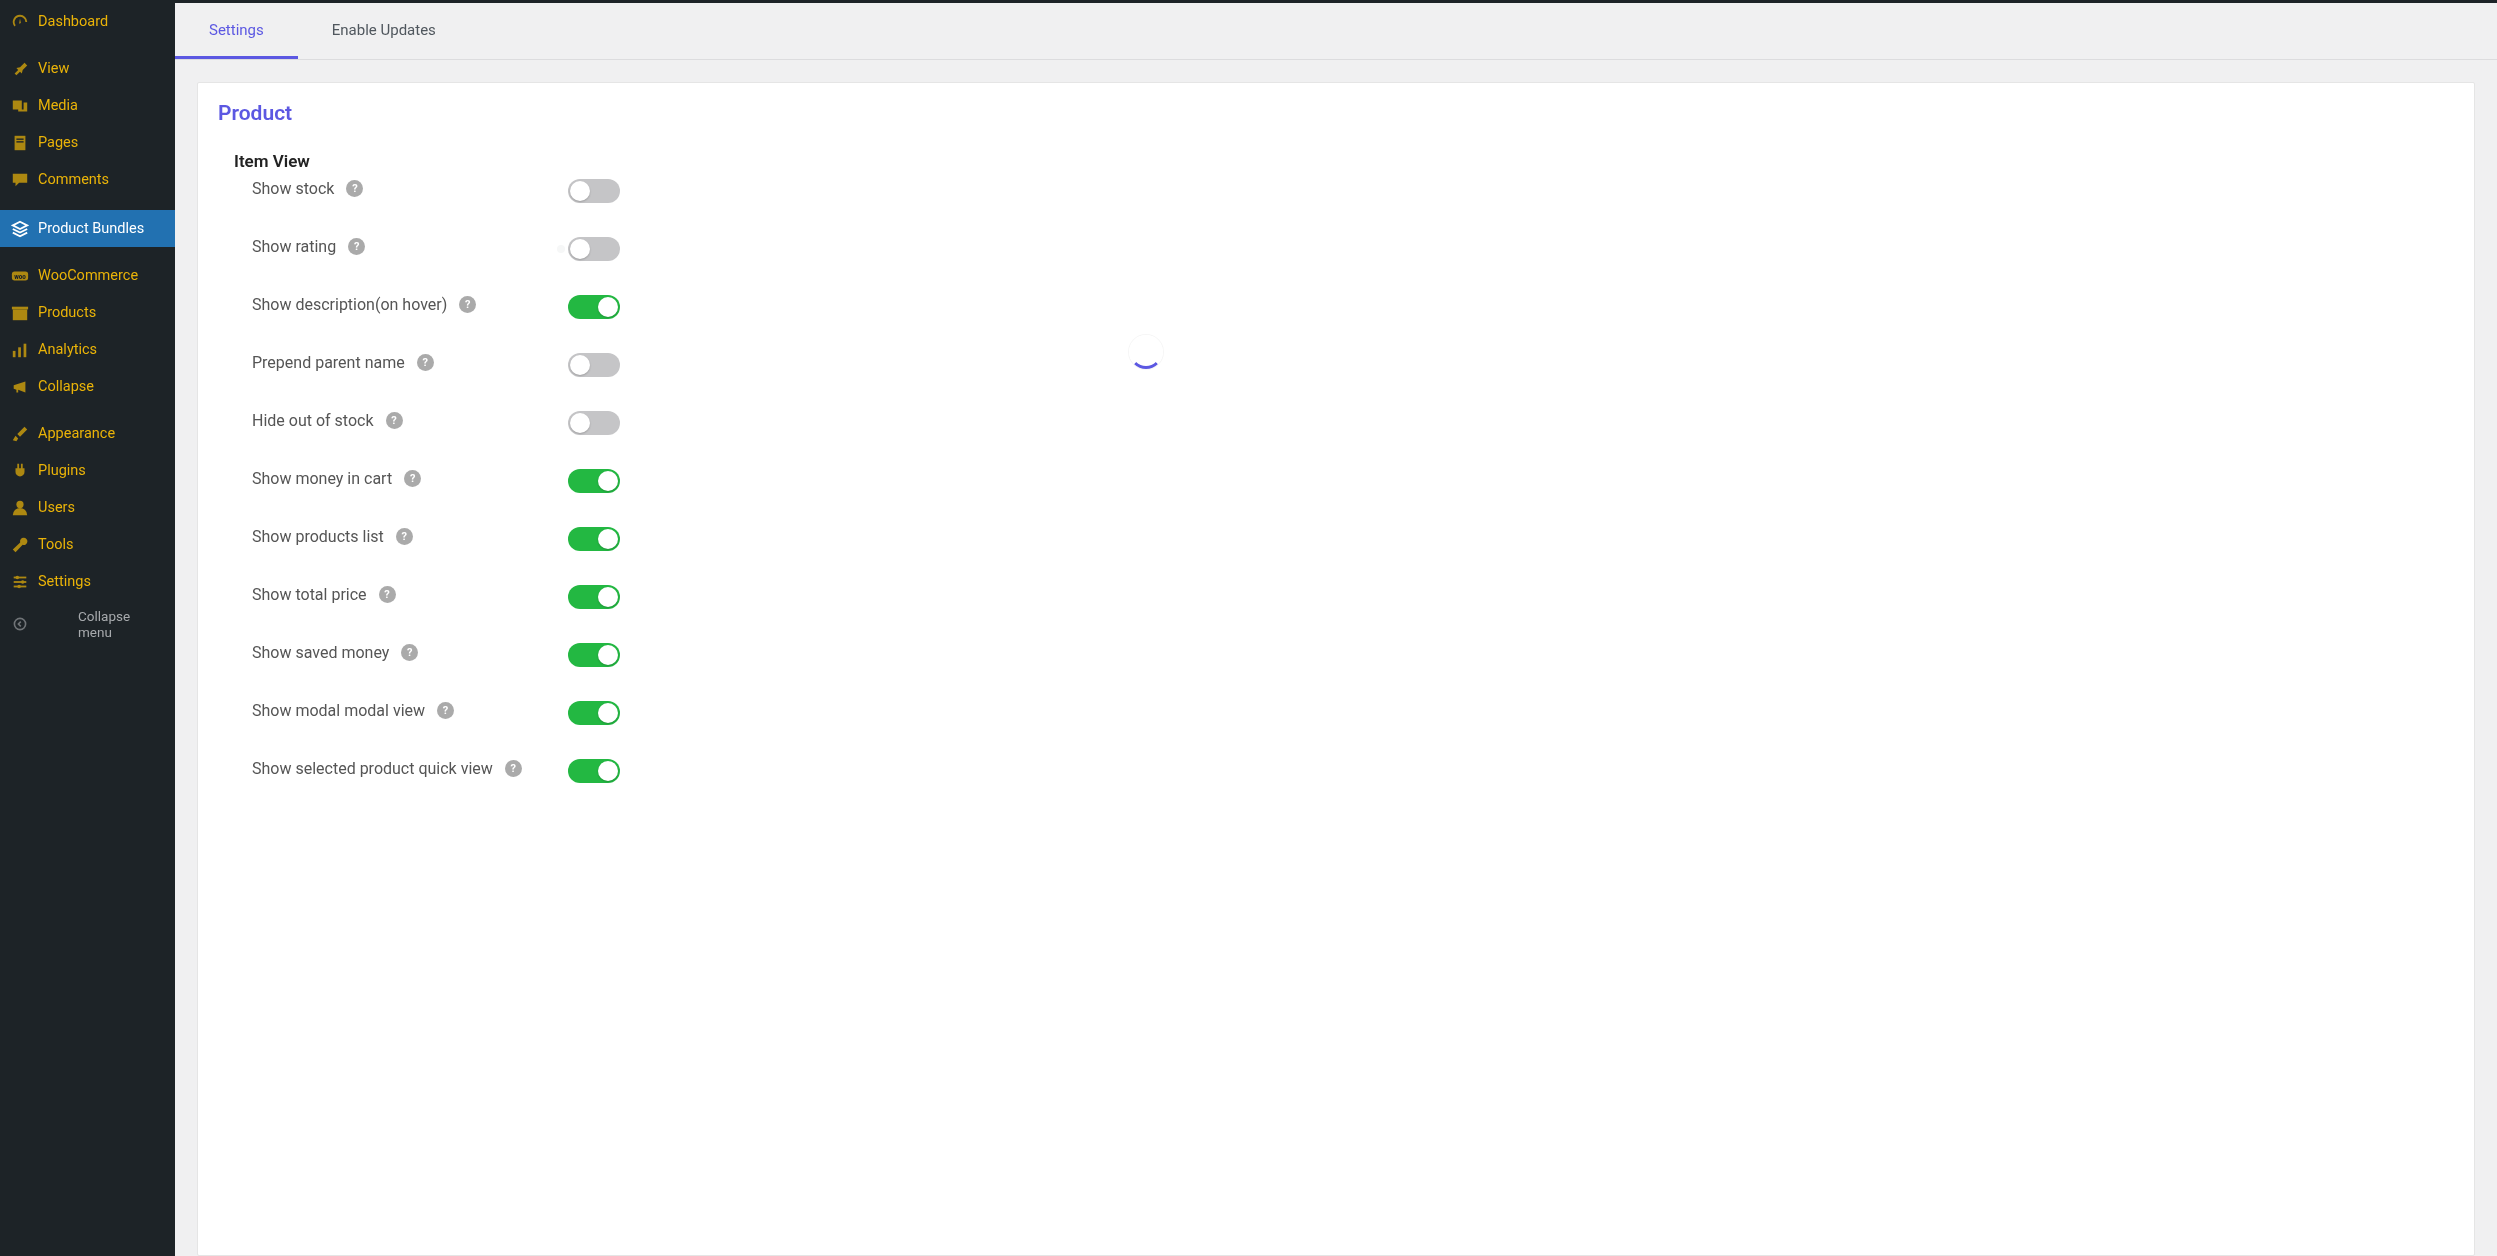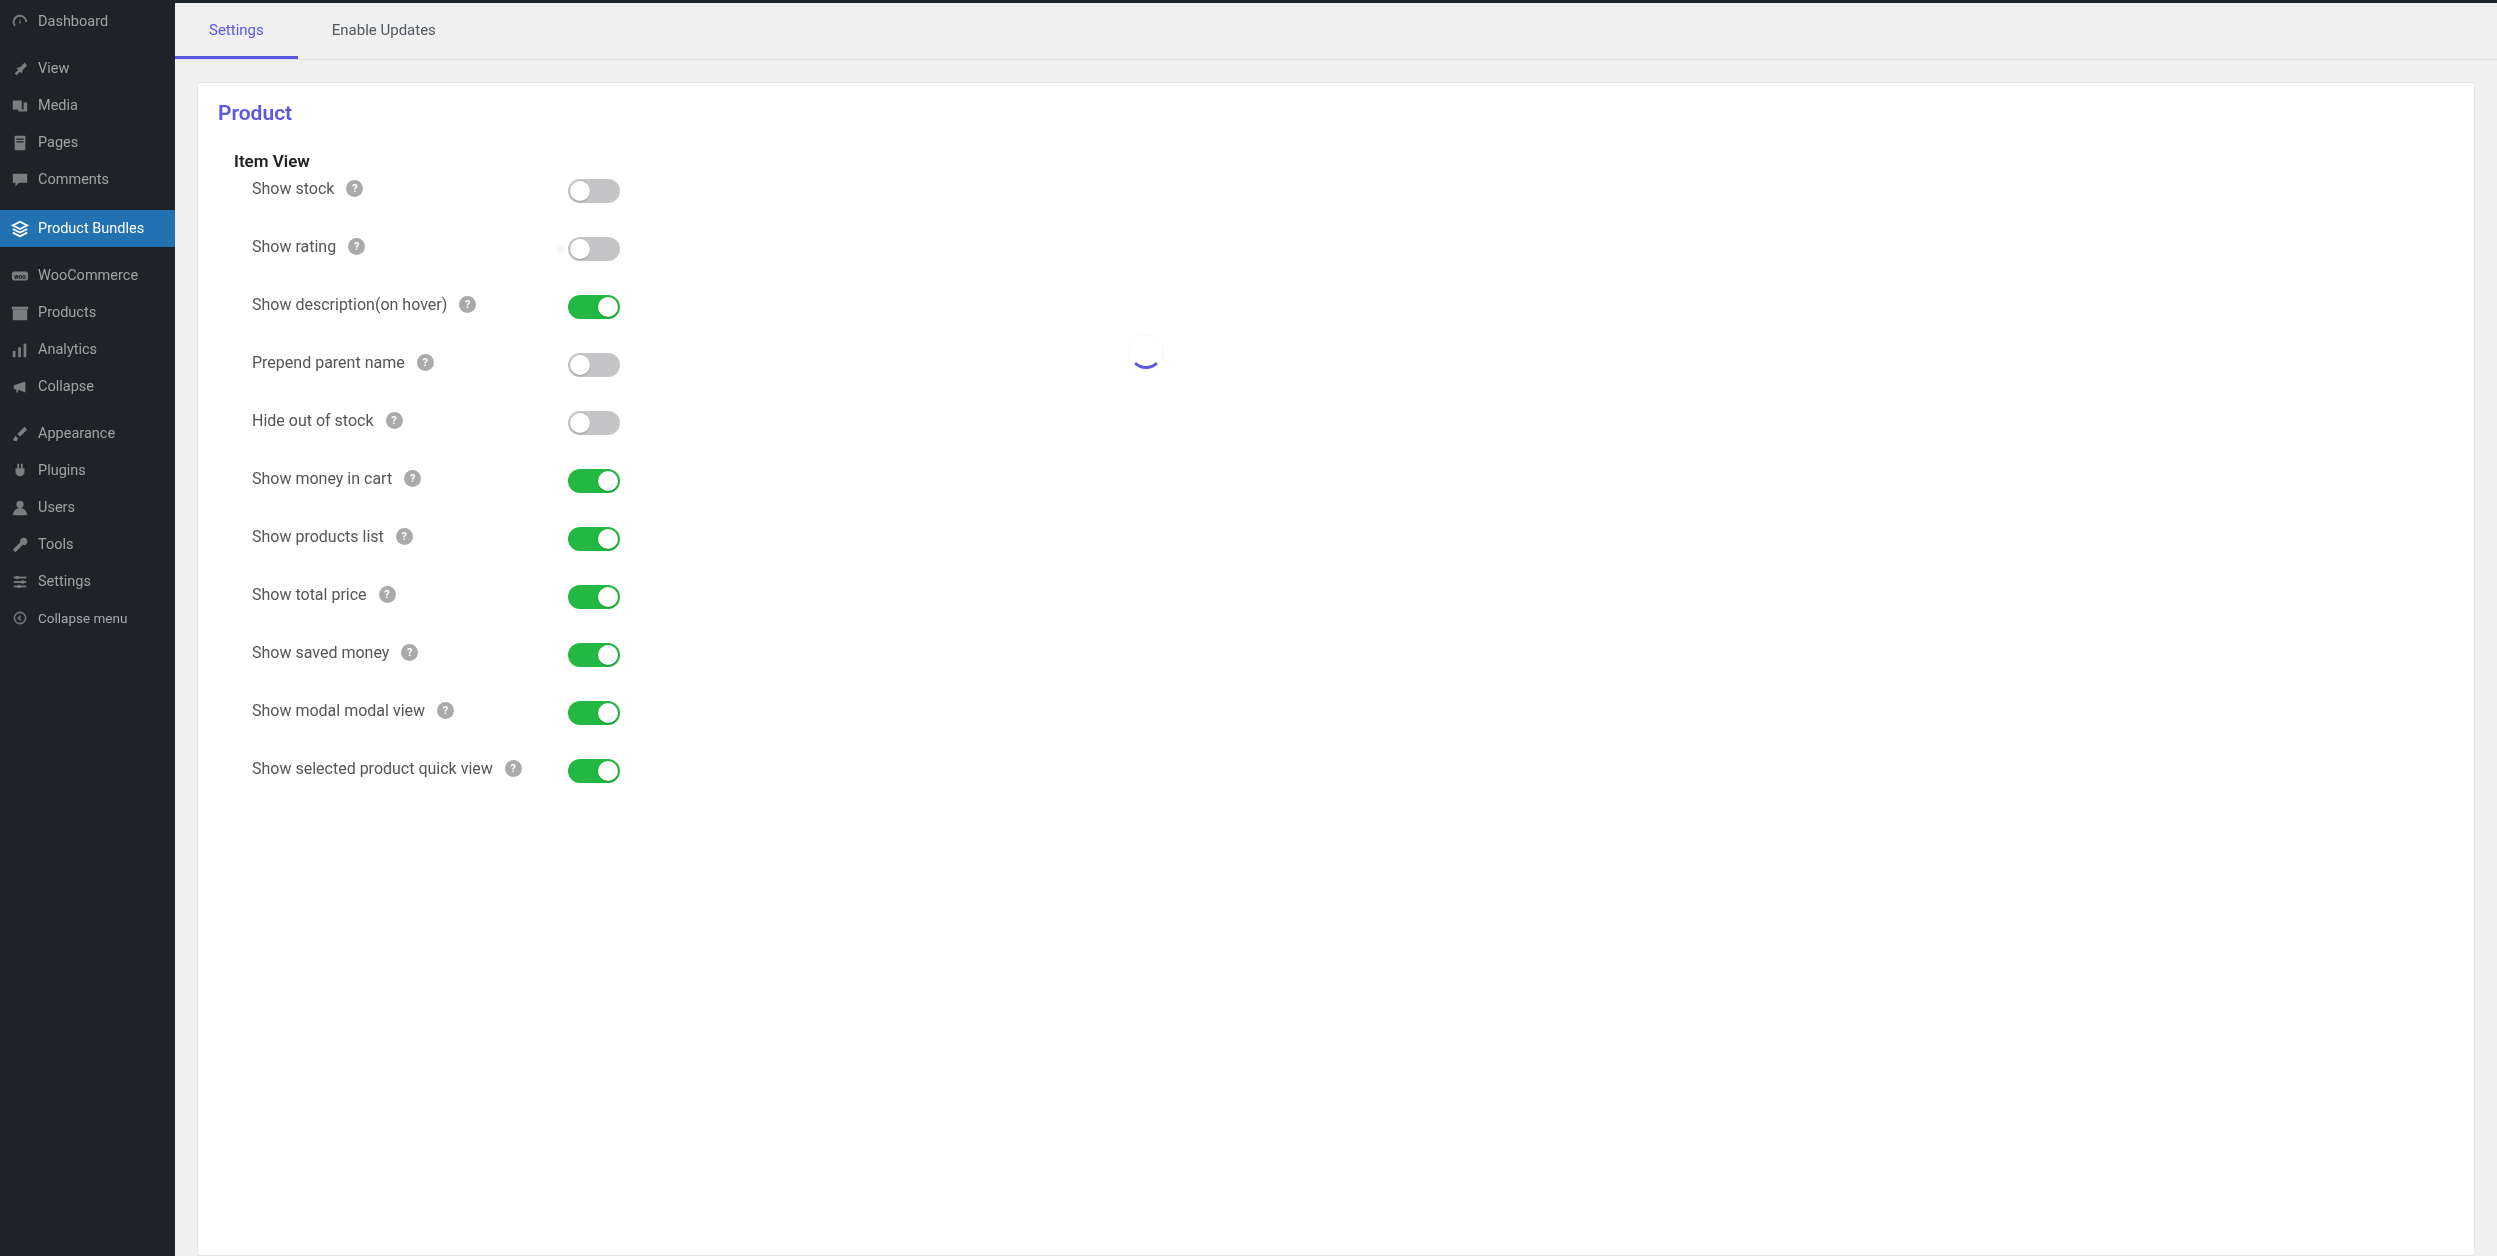--- a/index.html
+++ b/index.html
@@ -27,21 +27,21 @@
   width: 175px;
   background: #1d2327;
   color: #f0f0f1;
   flex-shrink: 0;
   position: relative;
 }
 .sidebar-item {
   display: flex;
   align-items: center;
   padding: 8px 10px;
-  color: #a3a3a3;
+  color: #eab308;
   cursor: pointer;
   font-size: 14.5px;
   min-height: 37px;
   position: relative;
 }
 .sidebar-item.active {
   background: #2271b1;
   color: #fff;
   margin-top: 12px;
 }
@@ -69,20 +69,21 @@
 .sidebar-item.active .sidebar-icon { opacity: 1; }
 .sidebar-sep { height: 10px; }
 
 .sidebar-collapse {
   display: flex;
   align-items: center;
   padding: 8px 10px;
   color: #a7aaad;
   cursor: pointer;
   font-size: 13.5px;
+  gap: 40px;
 }
 .sidebar-collapse .sidebar-icon { opacity: 0.6; }
 
 
 .main {
   flex: 1;
   background: #f0f0f1;
   position: relative;
   display: flex;
   flex-direction: column;

